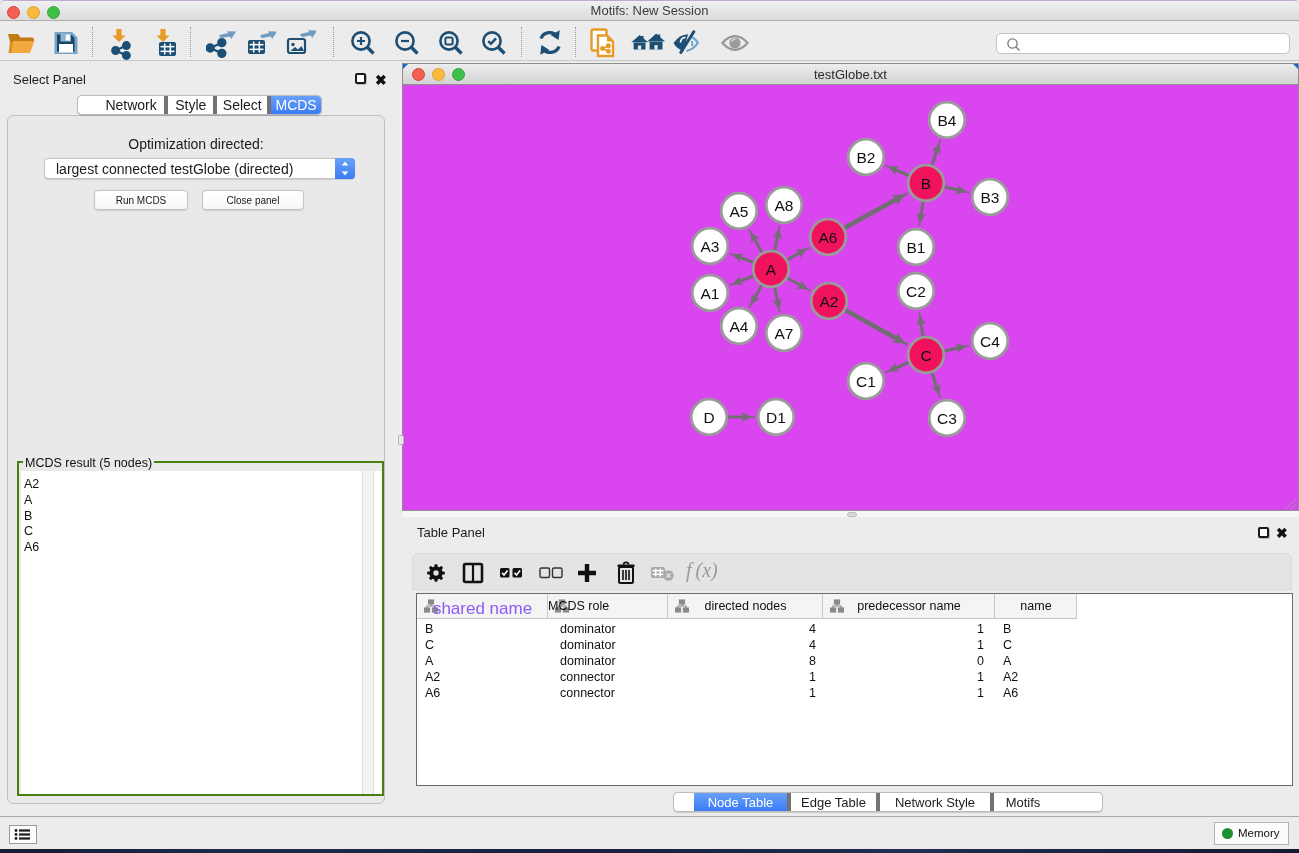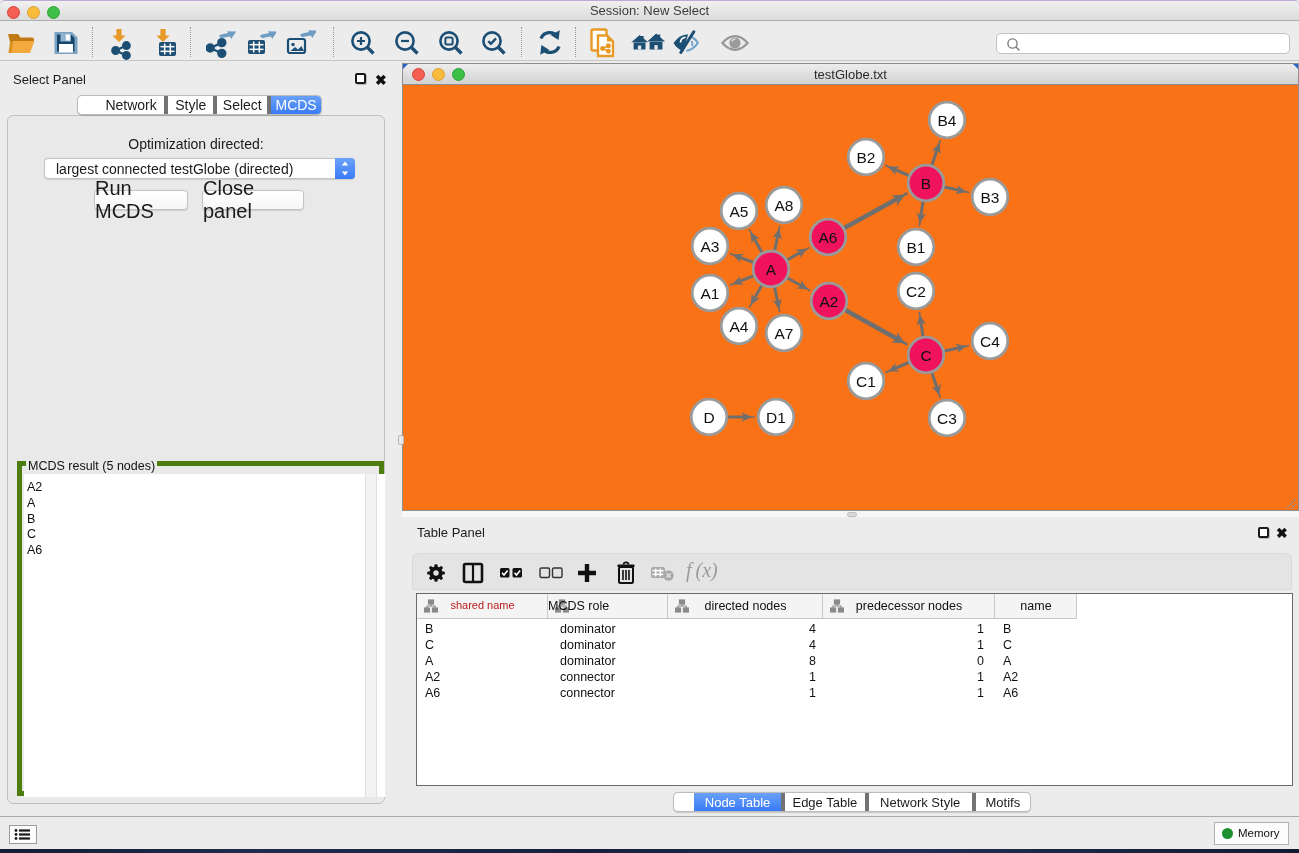--- a/index.html
+++ b/index.html
@@ -12,32 +12,32 @@
 .tsep{position:absolute;top:4px;height:30px;width:0;border-left:1px dotted #9a9a9a;}
 #searchbox{left:996px;top:33px;width:294px;height:21px;background:#fff;border:1px solid #c2c2c2;border-radius:5px;}
 .phead{font-size:13px;color:#1c1c1c;}
 .floatbtn{position:absolute;width:11px;height:11px;border:2px solid #1a1a1a;border-radius:2px;background:#fff;box-shadow:1px 1px 0 #bbb;}
 .closex{position:absolute;font-size:14px;font-weight:bold;color:#111;}
 .segbar{position:absolute;display:flex;height:20px;background:#fff;border:1px solid #bcbcbc;border-radius:5px;overflow:hidden;box-shadow:0 0.5px 1px rgba(0,0,0,.15);font-size:13px;}
 .seg{height:100%;display:flex;align-items:center;justify-content:center;font-size:inherit;color:#1c1c1c;border-left:4px solid #737373;}
 .seg:first-child{border-left:none;margin-left:20px;}
 .seg.sel{background:linear-gradient(#69a1f8,#3a7bf6);color:#fff;}
 #cpanel-body{left:7px;top:115px;width:378px;height:689px;background:#e9e9e9;border:1px solid #c0c0c0;border-radius:6px;}
-.macbtn{position:absolute;background:linear-gradient(#ffffff,#f6f6f6);border:1px solid #c3c3c3;border-radius:4px;display:flex;align-items:center;justify-content:center;font-size:20px;color:#1a1a1a;box-shadow:0 0.5px 1px rgba(0,0,0,.12);}
-#netwin{left:402px;top:63px;width:897px;height:448px;background:#f97316;border:1px solid #8f8f8f;}
+.macbtn{position:absolute;background:linear-gradient(#ffffff,#f6f6f6);border:1px solid #c3c3c3;border-radius:4px;display:flex;align-items:center;justify-content:center;font-size:10px;color:#1a1a1a;box-shadow:0 0.5px 1px rgba(0,0,0,.12);}
+#netwin{left:402px;top:63px;width:897px;height:448px;background:#d946ef;border:1px solid #8f8f8f;}
 #nettitle{left:0;top:0;width:895px;height:21px;background:linear-gradient(#ededed,#d2d2d2);border-bottom:1px solid #8f8f8f;}
 #nettitletext{left:0;top:3px;width:895px;text-align:center;font-size:13px;color:#2b2b2b;}
 .statusbtn{position:absolute;background:#fcfcfc;border:1px solid #9b9b9b;}
 </style></head><body>
 
 <div id="titlebar" class="abs"></div>
 <div class="tl" style="left:7px;background:#f55f53;border:0.5px solid #d6453c;"></div>
 <div class="tl" style="left:27px;background:#f8bb3c;border:0.5px solid #dba133;"></div>
 <div class="tl" style="left:47px;background:#3ebf48;border:0.5px solid #2fa53a;"></div>
-<div id="titletext" class="abs">Session: New Select</div>
+<div id="titletext" class="abs">Motifs: New Session</div>
 
 <div id="toolbar" class="abs"></div>
 <div class="tsep" style="left:92px;top:27px"></div>
 <div class="tsep" style="left:190px;top:27px"></div>
 <div class="tsep" style="left:333px;top:27px"></div>
 <div class="tsep" style="left:521px;top:27px"></div>
 <div class="tsep" style="left:575px;top:27px"></div>
 <svg class="abs" style="left:6px;top:29px" width="30" height="28" viewBox="0 0 30 28">
     <path d="M2 5 h10 l2.5 3.5 H26 a2 2 0 0 1 2 2 V13 H4 Z" fill="#c07b14"></path>
     <path d="M7 12 h21.5 L24 24 H2.5 Z" fill="#f3a93d"></path>
@@ -177,21 +177,21 @@
 <div class="abs" style="left:11px;top:2px;font-size:14px;color:#1a1a1a;">largest connected testGlobe (directed)</div>
 <div class="abs" style="right:-1px;top:-1px;width:20px;height:21px;background:linear-gradient(#6aa3f8,#3a7bf6);border-radius:0 4px 4px 0;">
 <svg class="abs" style="left:0px;top:0px" width="20" height="21" viewBox="0 0 20 21">
         <path d="M10 3.5 L13.2 7.5 H6.8 Z" fill="#fff"></path>
         <path d="M10 17.5 L13.2 13.5 H6.8 Z" fill="#fff"></path>
       </svg>
 </div>
   </div>
 <div class="macbtn" style="left:94px;top:190px;width:94px;height:20px;">Run MCDS</div>
 <div class="macbtn" style="left:202px;top:190px;width:102px;height:20px;">Close panel</div>
-<div class="abs" style="left:17px;top:461px;width:367px;height:335px;border:5px solid #4d7c0f;">
+<div class="abs" style="left:17px;top:461px;width:367px;height:335px;border:2px solid #4d7c0f;">
 <div class="abs" style="left:2px;top:8px;width:361px;height:323px;background:#fff;"></div>
 <div class="abs" style="left:343px;top:8px;width:12px;height:323px;background:#f3f3f3;border-left:1px solid #e0e0e0;border-right:1px solid #e0e0e0;"></div>
 <div class="abs" style="left:4px;top:-7px;background:#e9e9e9;padding:0 2px;font-size:12.5px;color:#111;">MCDS result (5 nodes)</div>
 <div class="abs" style="left:5px;top:14px;font-size:12.5px;color:#111;line-height:15.8px;">A2<br>A<br>B<br>C<br>A6</div>
 </div>
 <div id="netwin" class="abs">
 <div id="nettitle" class="abs"></div>
 <div class="tl" style="left:9px;top:3.5px;background:#f55f53;border:0.5px solid #d6453c;"></div>
 <div class="tl" style="left:29px;top:3.5px;background:#f8bb3c;border:0.5px solid #dba133;"></div>
 <div class="tl" style="left:49px;top:3.5px;background:#3ebf48;border:0.5px solid #2fa53a;"></div>
@@ -371,21 +371,21 @@
 <div class="abs" style="left:417px;top:594px;width:660px;height:25px;background:#f4f4f4;border-bottom:1px solid #c6c6c6;border-right:1px solid #c6c6c6;"></div>
 <div class="abs" style="left:417px;top:594px;width:131px;height:24px;border-right:1px solid #c9c9c9;"></div>
 <svg class="abs" style="left:424px;top:599px" width="14" height="14" viewBox="0 0 14 14">
     <g fill="none" stroke="#8a8a8a" stroke-width="1.2">
       <rect x="4.5" y="1" width="5" height="4" fill="#8a8a8a"></rect>
       <rect x="0.5" y="9" width="5" height="4" fill="#8a8a8a"></rect>
       <rect x="8.5" y="9" width="5" height="4" fill="#8a8a8a"></rect>
       <path d="M7 5 v2 M3 9 v-2 h8 v2"></path>
     </g>
   </svg>
-<div class="abs" style="left:417px;top:599px;width:131px;text-align:center;font-size:11px;color:#b91c1c;">shared name</div>
+<div class="abs" style="left:417px;top:599px;width:131px;text-align:center;font-size:17px;color:#8b5cf6;">shared name</div>
 <div class="abs" style="left:548px;top:594px;width:120px;height:24px;border-right:1px solid #c9c9c9;"></div>
 <svg class="abs" style="left:555px;top:599px" width="14" height="14" viewBox="0 0 14 14">
     <g fill="none" stroke="#8a8a8a" stroke-width="1.2">
       <rect x="4.5" y="1" width="5" height="4" fill="#8a8a8a"></rect>
       <rect x="0.5" y="9" width="5" height="4" fill="#8a8a8a"></rect>
       <rect x="8.5" y="9" width="5" height="4" fill="#8a8a8a"></rect>
       <path d="M7 5 v2 M3 9 v-2 h8 v2"></path>
     </g>
   </svg>
 <div class="abs" style="left:548px;top:599px;width:120px;font-size:12.5px;color:#111;">MCDS role</div>
@@ -401,21 +401,21 @@
 <div class="abs" style="left:668px;top:599px;width:155px;text-align:center;font-size:12.5px;color:#111;">directed nodes</div>
 <div class="abs" style="left:823px;top:594px;width:172px;height:24px;border-right:1px solid #c9c9c9;"></div>
 <svg class="abs" style="left:830px;top:599px" width="14" height="14" viewBox="0 0 14 14">
     <g fill="none" stroke="#8a8a8a" stroke-width="1.2">
       <rect x="4.5" y="1" width="5" height="4" fill="#8a8a8a"></rect>
       <rect x="0.5" y="9" width="5" height="4" fill="#8a8a8a"></rect>
       <rect x="8.5" y="9" width="5" height="4" fill="#8a8a8a"></rect>
       <path d="M7 5 v2 M3 9 v-2 h8 v2"></path>
     </g>
   </svg>
-<div class="abs" style="left:823px;top:599px;width:172px;text-align:center;font-size:12.5px;color:#111;">predecessor nodes</div>
+<div class="abs" style="left:823px;top:599px;width:172px;text-align:center;font-size:12.5px;color:#111;">predecessor name</div>
 <div class="abs" style="left:995px;top:594px;width:82px;height:24px;border-right:1px solid #c9c9c9;"></div>
 <div class="abs" style="left:995px;top:599px;width:82px;text-align:center;font-size:12.5px;color:#111;">name</div>
 <div class="abs" style="left:425px;top:622px;font-size:12.5px;color:#111;">B</div>
 <div class="abs" style="left:560px;top:622px;font-size:12.5px;color:#111;">dominator</div>
 <div class="abs" style="left:700px;top:622px;width:116px;text-align:right;font-size:12.5px;color:#111;">4</div>
 <div class="abs" style="left:868px;top:622px;width:116px;text-align:right;font-size:12.5px;color:#111;">1</div>
 <div class="abs" style="left:1003px;top:622px;font-size:12.5px;color:#111;">B</div>
 <div class="abs" style="left:425px;top:638px;font-size:12.5px;color:#111;">C</div>
 <div class="abs" style="left:560px;top:638px;font-size:12.5px;color:#111;">dominator</div>
 <div class="abs" style="left:700px;top:638px;width:116px;text-align:right;font-size:12.5px;color:#111;">4</div>
@@ -429,21 +429,21 @@
 <div class="abs" style="left:425px;top:670px;font-size:12.5px;color:#111;">A2</div>
 <div class="abs" style="left:560px;top:670px;font-size:12.5px;color:#111;">connector</div>
 <div class="abs" style="left:700px;top:670px;width:116px;text-align:right;font-size:12.5px;color:#111;">1</div>
 <div class="abs" style="left:868px;top:670px;width:116px;text-align:right;font-size:12.5px;color:#111;">1</div>
 <div class="abs" style="left:1003px;top:670px;font-size:12.5px;color:#111;">A2</div>
 <div class="abs" style="left:425px;top:686px;font-size:12.5px;color:#111;">A6</div>
 <div class="abs" style="left:560px;top:686px;font-size:12.5px;color:#111;">connector</div>
 <div class="abs" style="left:700px;top:686px;width:116px;text-align:right;font-size:12.5px;color:#111;">1</div>
 <div class="abs" style="left:868px;top:686px;width:116px;text-align:right;font-size:12.5px;color:#111;">1</div>
 <div class="abs" style="left:1003px;top:686px;font-size:12.5px;color:#111;">A6</div>
-<div class="segbar" style="left:673px;top:792px;width:358px;text-align:right;">
+<div class="segbar" style="left:673px;top:792px;width:430px;text-align:right;">
 <div class="seg sel" style="width:93px">Node Table</div>
 <div class="seg" style="width:89px">Edge Table</div>
 <div class="seg" style="width:114px">Network Style</div>
 <div class="seg" style="width:62px">Motifs</div>
 </div>
 <div class="abs" style="left:0;top:816px;width:1299px;height:33px;background:#ececec;border-top:1px solid #ababab;"></div>
 <div class="statusbtn" style="left:9px;top:825px;width:28px;height:19px;"></div>
 <svg class="abs" style="left:14px;top:828px" width="18" height="13" viewBox="0 0 18 13">
     <g fill="#1a1a1a">
       <circle cx="2" cy="2.5" r="1.4"></circle>

